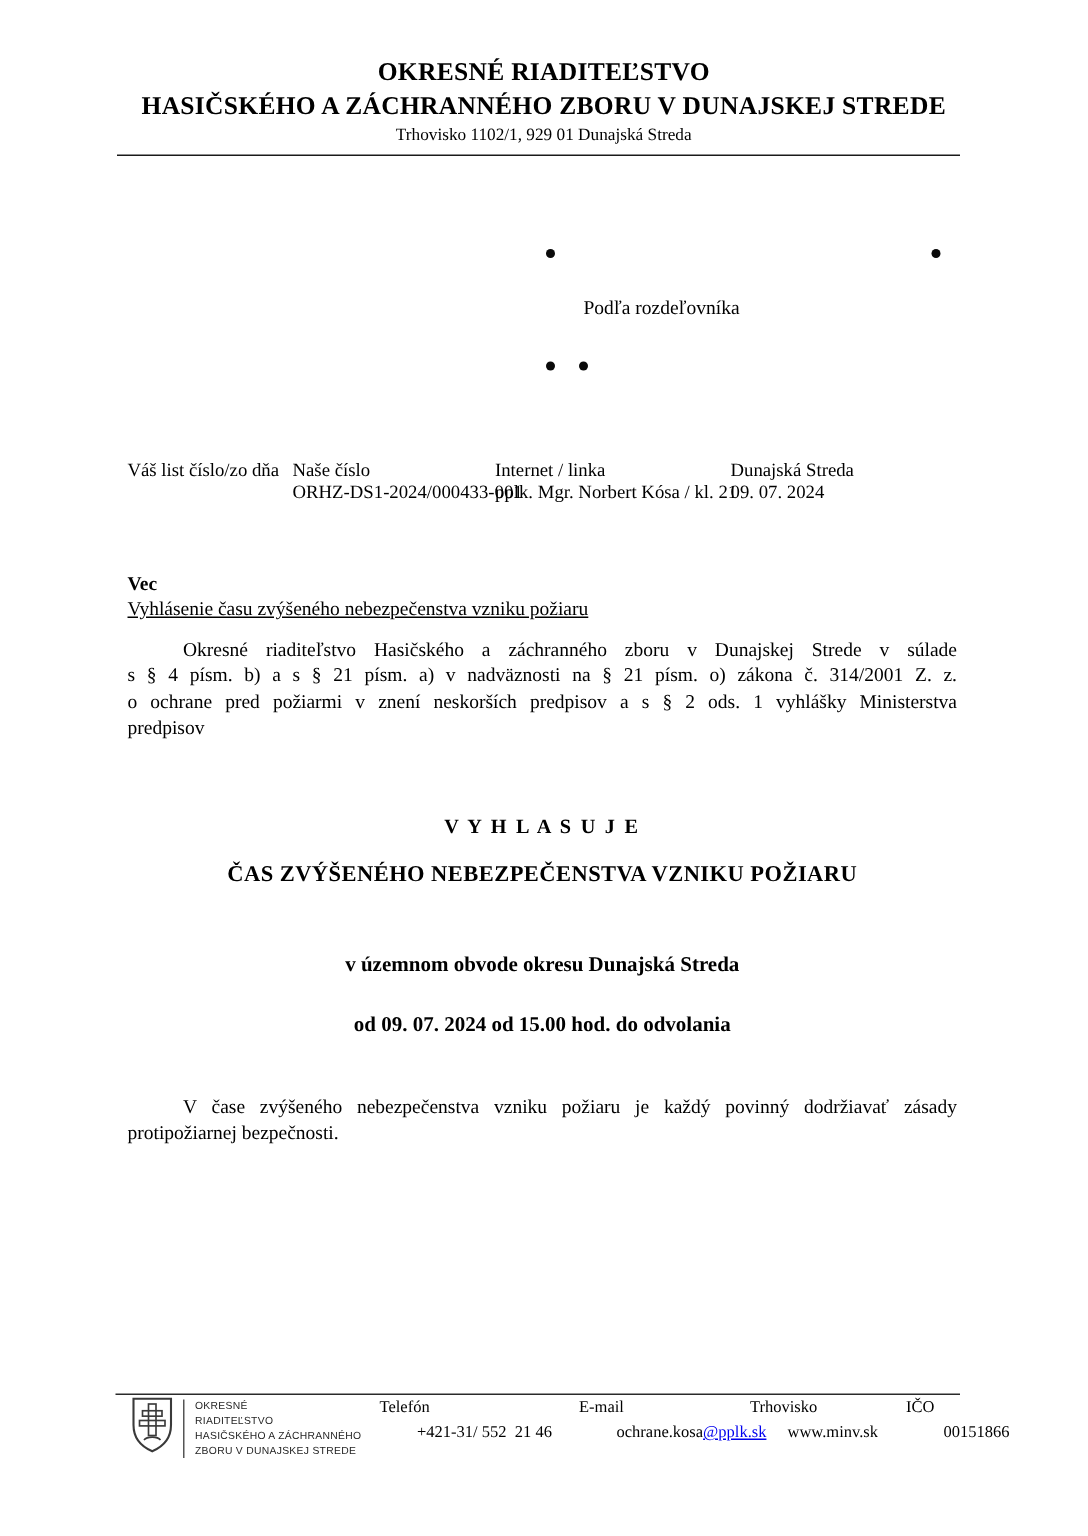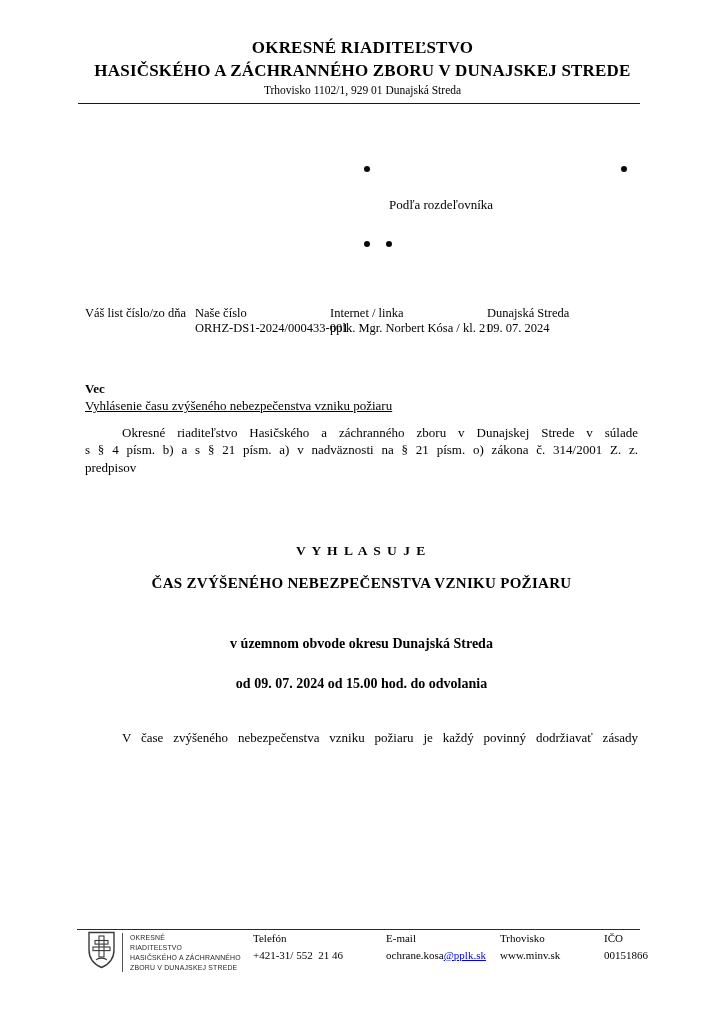--- a/index.html
+++ b/index.html
@@ -54,21 +54,21 @@
   .footer-vsep { left: 122px; top: 933px; width: 0; height: 39px; border-left: 1px solid #555; }
   .org-block { left: 130px; top: 933px; font-family: "Liberation Sans", sans-serif;
                font-size: 6.9px; line-height: 10px; color: #1f1f1f; letter-spacing: 0.2px; }
   .f-label { font-size: 11px; white-space: pre; }
   .f-value { font-size: 11px; white-space: pre; }
   .f-col-phone    { left: 253px; }
   .f-col-email    { left: 386px; }
   .f-col-internet { left: 500px; }
   .f-col-ico      { left: 604px; }
   .f-row1 { top: 932px; }
-  .f-row2 { top: 949px; }
+  .f-row2 { top: 949px; margin-left: 25px; }
   .email-link { color: #0000EE; text-decoration: underline; cursor: pointer; }
 </style>
 </head>
 <body>
 
 <div class="abs letterhead">
   <div class="lh-line1">OKRESNÉ RIADITEĽSTVO</div>
   <div class="lh-line2">HASIČSKÉHO A ZÁCHRANNÉHO ZBORU V DUNAJSKEJ STREDE</div>
   <div class="lh-addr">Trhovisko 1102/1, 929 01 Dunajská Streda</div>
 </div>
@@ -91,30 +91,32 @@
 
 <div class="abs ref-label ref-col-c" style="left:487px; top:306px; width:108px;">Dunajská Streda</div>
 <div class="abs ref-value ref-col-c" style="left:487px; top:321px; width:108px;">09. 07. 2024</div>
 
 <div class="abs vec-label">Vec</div>
 <div class="abs vec-text">Vyhlásenie času zvýšeného nebezpečenstva vzniku požiaru</div>
 
 <div class="abs para p1">
   <div class="jline indent">Okresné riaditeľstvo Hasičského a záchranného zboru v Dunajskej Strede v súlade</div>
   <div class="jline">s § 4 písm. b) a s § 21 písm. a) v nadväznosti na § 21 písm. o) zákona č. 314/2001 Z. z.</div>
+  <div class="jline">o ochrane pred požiarmi v znení neskorších predpisov a s § 2 ods. 1 vyhlášky Ministerstva</div>
   <div class="lastline">predpisov</div>
 </div>
 
 <div class="abs center-head h-vyhlasuje">V Y H L A S U J E</div>
 <div class="abs center-head h-cas">ČAS ZVÝŠENÉHO NEBEZPEČENSTVA VZNIKU POŽIARU</div>
 <div class="abs center-head h-uzemie">v územnom obvode okresu Dunajská Streda</div>
 <div class="abs center-head h-od">od 09. 07. 2024 od 15.00 hod. do odvolania</div>
 
 <div class="abs para p2">
   <div class="jline indent">V čase zvýšeného nebezpečenstva vzniku požiaru je každý povinný dodržiavať zásady</div>
+  <div class="lastline">protipožiarnej bezpečnosti.</div>
 </div>
 
 <div class="abs rule-bottom"></div>
 
 <div class="abs footer-logo">
   <svg width="29" height="38" viewBox="0 0 29 38">
     <path d="M2,1.5 H27 V19 C27,28.5 21.5,33.5 14.5,36.5 C7.5,33.5 2,28.5 2,19 Z" fill="none" stroke="#3a3a3a" stroke-width="1.4"></path>
     <g fill="none" stroke="#3a3a3a" stroke-width="1.1">
       <rect x="12" y="5" width="5" height="21"></rect>
       <rect x="8" y="9.5" width="13" height="3.6"></rect>

